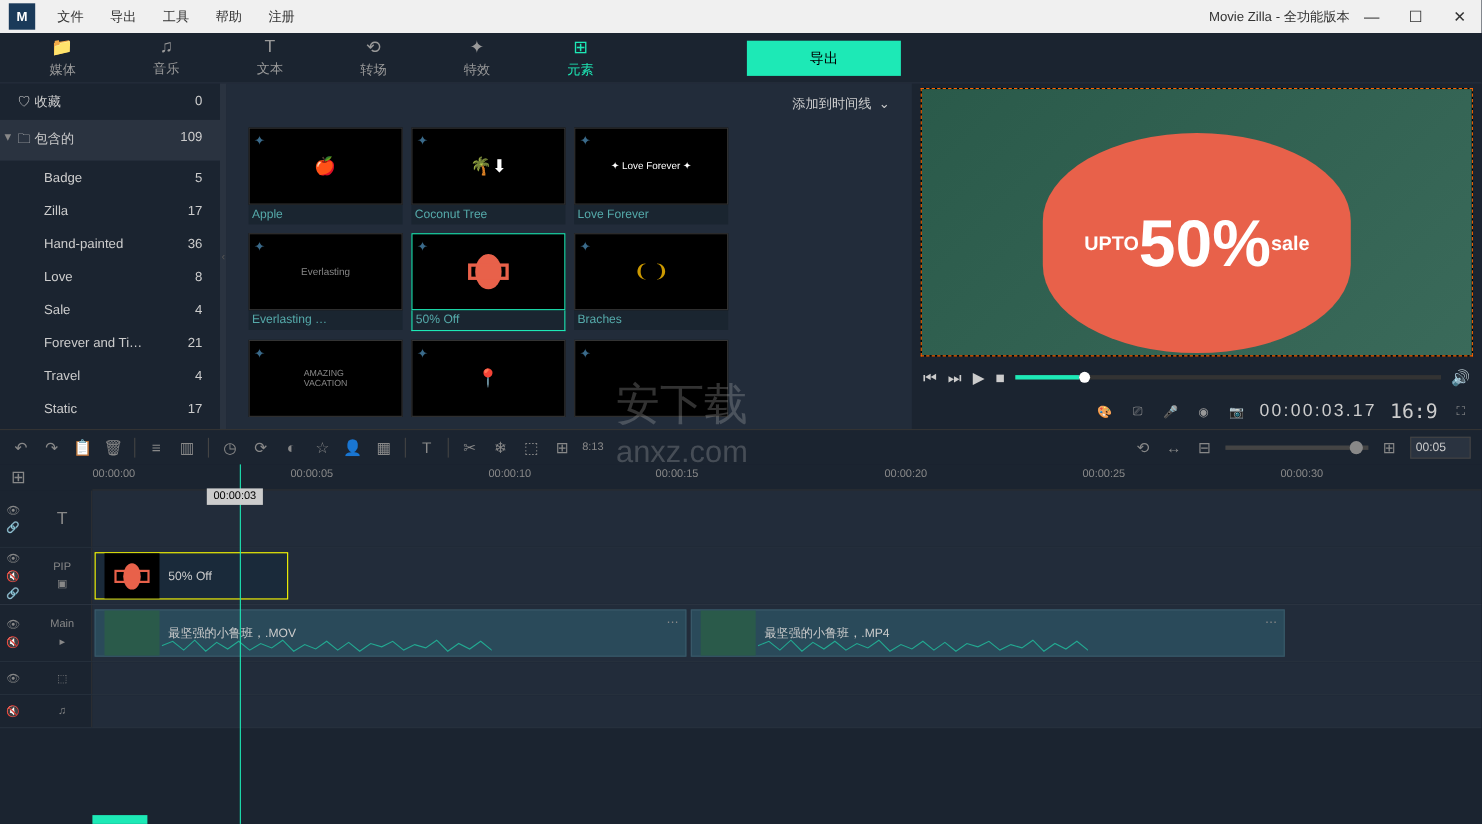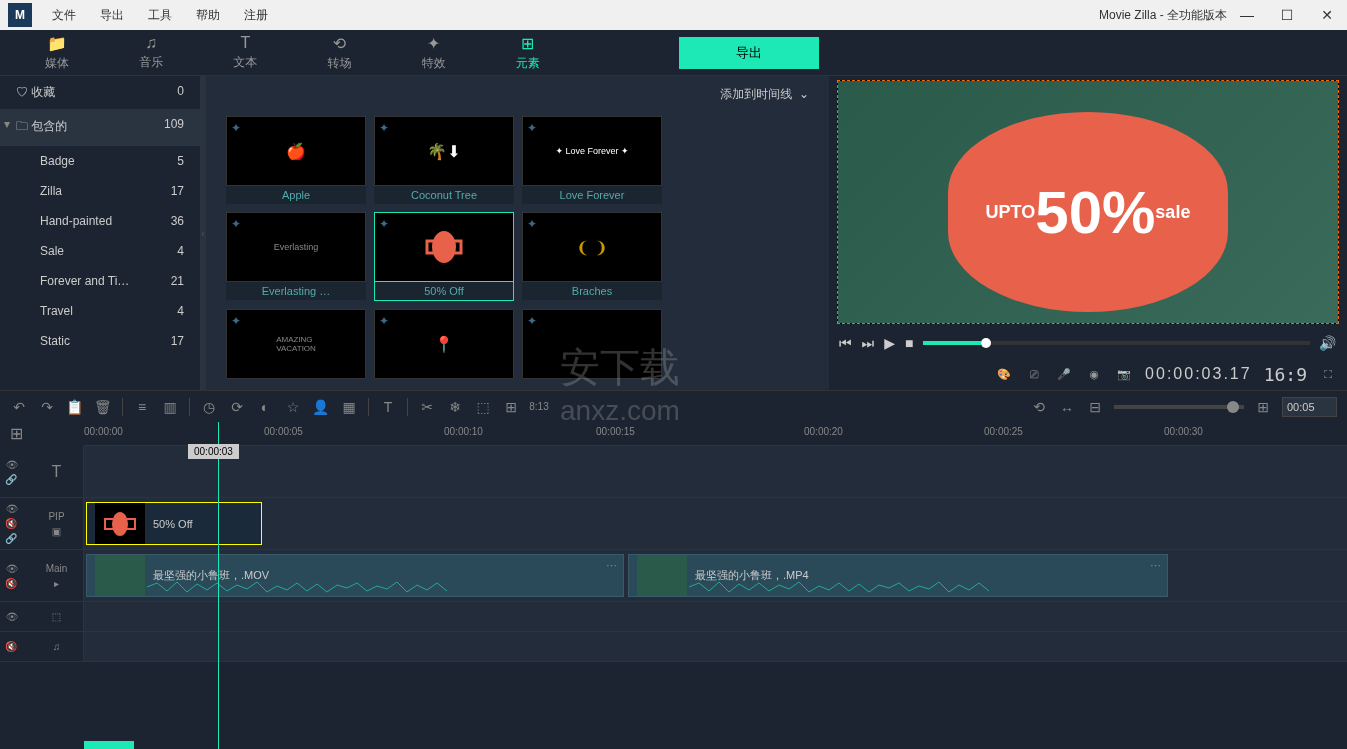--- a/index.html
+++ b/index.html
@@ -21,31 +21,31 @@
 .side-item.selected{background:#2a3340}
 .side-chevron{position:absolute;left:4px;color:#888}
 .side-item-wrap{position:relative}
 .content{flex:1;background:#222c3a;padding:10px 20px;position:relative;overflow:hidden}
 .add-timeline{position:absolute;top:10px;right:20px;font-size:12px;color:#ccc;cursor:pointer}
 .grid{display:flex;flex-wrap:wrap;gap:8px;margin-top:30px}
 .card{width:140px}
 .thumb{width:140px;height:70px;background:#000;border:1px solid #333;position:relative;display:flex;align-items:center;justify-content:center}
 .thumb.selected{border:1px solid #1de9b6}
 .plus-badge{position:absolute;top:4px;left:4px;width:16px;height:16px;color:#3a6a8a;font-size:12px}
-.card-label{text-align:center;font-size:11px;color:#5aa;padding:3px;background:#1a2530}
+.card-label{text-align:left;font-size:11px;color:#5aa;padding:3px;background:#1a2530}
 .card.selected .card-label{border:1px solid #1de9b6;border-top:none}
 .drag-handle{width:6px;background:#2a3340;cursor:col-resize;display:flex;align-items:center;justify-content:center;color:#555;font-size:10px}
 .preview{width:518px;background:#1b2430;display:flex;flex-direction:column}
 .preview-toolbar{height:32px;display:flex;align-items:center;gap:8px;padding:0 8px;font-size:11px}
 .layout-btn{border:1px solid #1de9b6;color:#1de9b6;padding:3px 14px;cursor:pointer}
 .angle-input{width:80px;height:20px;background:#fff;border:1px solid #999;padding:0 4px;font-size:11px}
 .tool-icon{width:18px;height:18px;color:#999;cursor:pointer;display:flex;align-items:center;justify-content:center}
 .preview-canvas{flex:1;background:#000;margin:4px 8px;position:relative;overflow:hidden;border:1px dashed #f60}
 .preview-img{width:100%;height:100%;background:linear-gradient(135deg,#2a5a4a,#3a6a5a);position:relative}
-.sale-badge{position:absolute;top:40px;left:50px;right:50px;bottom:20px;display:flex;align-items:center;justify-content:center}
+.sale-badge{position:absolute;top:40px;left:50px;right:50px;bottom:20px;display:flex;align-items:flex-start;justify-content:center}
 .badge-circle{width:280px;height:200px;background:#e8614a;border-radius:50%/40%;display:flex;align-items:center;justify-content:center;color:#fff;position:relative}
 .badge-text{font-size:18px;font-weight:bold}
 .badge-pct{font-size:60px;font-weight:900}
 .preview-controls{height:30px;display:flex;align-items:center;padding:0 10px;gap:10px}
 .play-btn{color:#ccc;cursor:pointer;font-size:14px}
 .progress{flex:1;height:4px;background:#333;position:relative}
 .progress-fill{width:15%;height:100%;background:#1de9b6}
 .progress-thumb{position:absolute;left:15%;top:-3px;width:10px;height:10px;background:#fff;border-radius:50%}
 .preview-info{height:32px;display:flex;align-items:center;justify-content:flex-end;gap:12px;padding:0 10px;font-size:11px;color:#999}
 .time-display{font-family:Liberation Sans, sans-serif;font-size:16px;letter-spacing:2px;color:#ccc}
@@ -127,20 +127,24 @@
       </div>
     <div class="side-item">
         <span>Zilla</span>
         <span>17</span>
       </div>
     <div class="side-item">
         <span>Hand-painted</span>
         <span>36</span>
       </div>
     <div class="side-item">
+        <span>Love</span>
+        <span>8</span>
+      </div>
+    <div class="side-item">
         <span>Sale</span>
         <span>4</span>
       </div>
     <div class="side-item">
         <span>Forever and Ti…</span>
         <span>21</span>
       </div>
     <div class="side-item">
         <span>Travel</span>
         <span>4</span>

